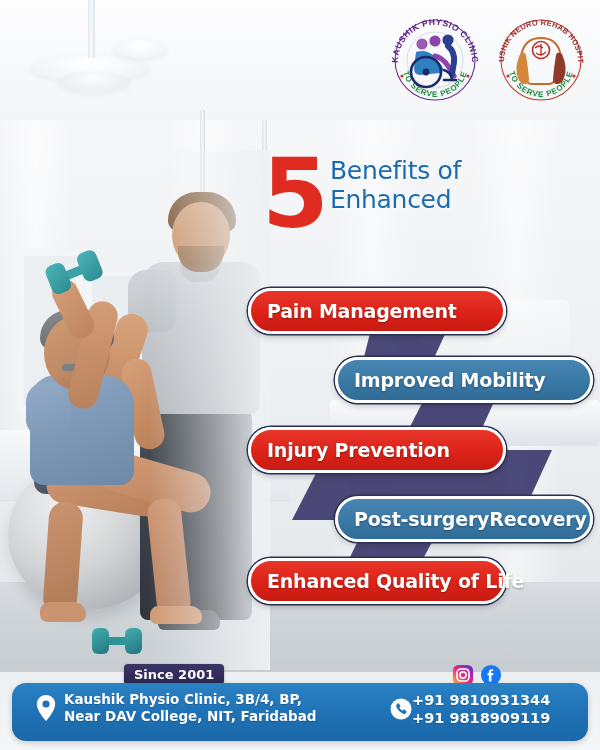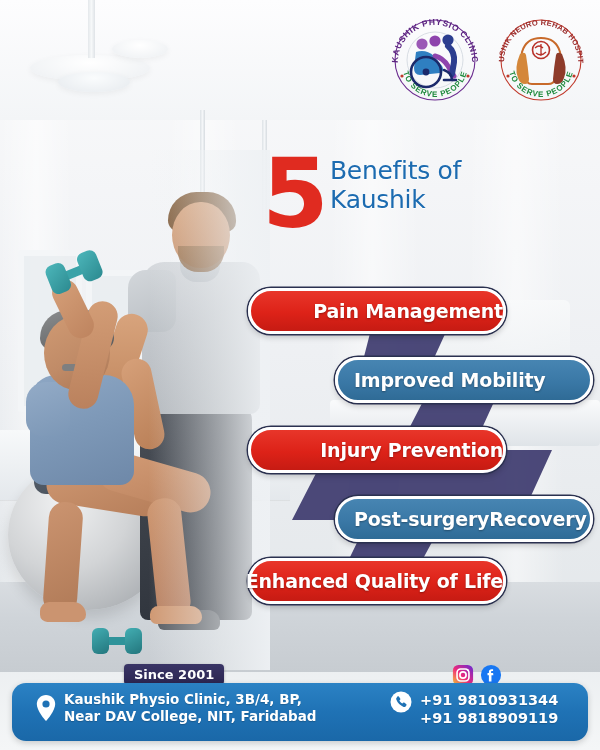--- a/index.html
+++ b/index.html
@@ -213,21 +213,21 @@
     box-sizing:border-box;
     border:3px solid #ffffff;
     box-shadow:0 0 0 1.5px #2b3150, 0 3px 6px rgba(0,0,0,.22);
     font-family:"DejaVu Sans", sans-serif;font-weight:bold;
     font-size:19px;color:#ffffff;letter-spacing:-.2px;
     text-shadow:0 1px 2px rgba(0,0,0,.32);
     white-space:nowrap;
   }
   .pill.red{background:linear-gradient(180deg,#e8362a 0%,#dd2218 55%,#c61b13 100%);}
   .pill.blue{background:linear-gradient(180deg,#4785b2 0%,#3a78a6 55%,#2f6b96 100%);}
-  .pill.red{left:0;width:258px;padding-left:16px;justify-content:flex-end;}
+  .pill.red{left:0;width:258px;padding-left:16px;}
   .pill.blue{left:87px;width:258px;padding-left:16px;}
   .pill.p1{top:0;}
   .pill.p2{top:69px;}
   .pill.p3{top:139px;}
   .pill.p4{top:208px;}
   .pill.p5{top:270px;}
 
   
   .footer{
     position:absolute;left:12px;top:683px;width:576px;height:58px;
@@ -241,21 +241,21 @@
     background:linear-gradient(180deg,#3a3566,#2a2550);
     font-family:"DejaVu Sans", sans-serif;font-weight:bold;font-size:13px;color:#ffffff;
     box-shadow:0 1px 3px rgba(0,0,0,.28);
   }
   .addr-wrap{position:absolute;left:24px;top:8px;display:flex;align-items:center;gap:8px;}
   .pin{width:20px;height:26px;flex:0 0 auto;}
   .addr{
     font-family:"DejaVu Sans", sans-serif;font-weight:bold;font-size:13.5px;line-height:17px;
     color:#ffffff;white-space:nowrap;text-shadow:0 1px 1px rgba(0,0,0,.2);
   }
-  .phone-wrap{position:absolute;left:378px;top:8px;display:flex;align-items:flex-start;gap:8px;}
+  .phone-wrap{position:absolute;left:378px;top:8px;display:flex;align-items:center;gap:0;}
   .phone-ico{width:22px;height:22px;flex:0 0 auto;}
   .phones{
     font-family:"DejaVu Sans", sans-serif;font-weight:bold;font-size:14.5px;line-height:18px;
     color:#ffffff;white-space:nowrap;text-shadow:0 1px 1px rgba(0,0,0,.2);
   }
   .socials{position:absolute;left:452px;top:664px;display:flex;gap:6px;align-items:center;}
   .soc{width:22px;height:22px;}
 </style>
 </head>
 <body>
@@ -376,21 +376,21 @@
         <path d="M68 44 q6 14 2 24 q-2 6 -7 6 q-4 0 -4 -5 q1 -12 3 -24 q1 -4 6 -1 z" fill="#8e3b2a"></path>
       </svg>
     </div>
 
   </div>
 
   <div class="headline">
     <div class="big5">5</div>
     <div class="hl-lines">
       <div>Benefits of</div>
-      <div>Kaushik</div>
+      <div>Enhanced</div>
     </div>
   </div>
 
   <div class="pills">
     <svg class="ribbon" viewBox="0 0 345 325">
       <path d="M128 22 L208 22 L176 92 L256 92 L224 162 L304 162 L272 232 L196 232 L158 302 L86 302 L120 232 L44 232 L80 162 L150 162 L186 92 L110 92 Z" fill="#3d3a6e" opacity="0.92"></path>
     </svg>
 
     <div class="pill red p1">
       <span>Pain Management</span>

